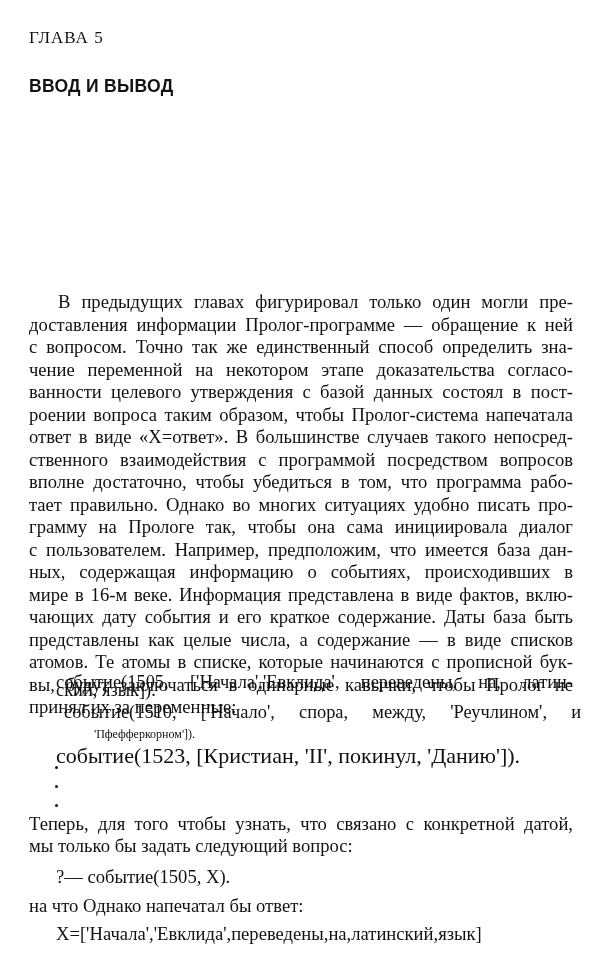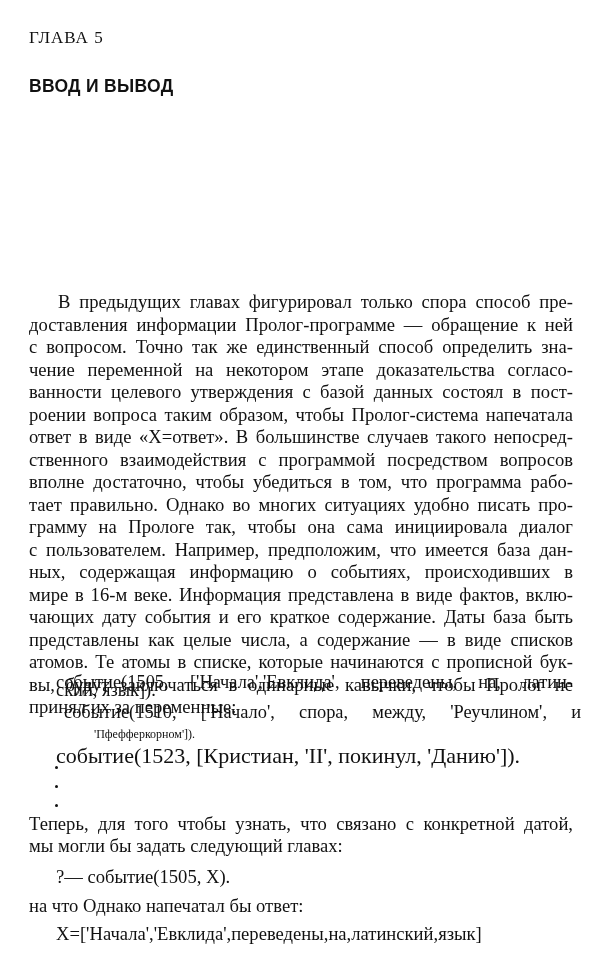--- a/index.html
+++ b/index.html
@@ -30,21 +30,21 @@
       background: #111; border-radius: 50%;
     }
   </style>
 </head>
 <body>
 
 <div class="page">
   <div class="chapter">ГЛАВА 5</div>
   <div class="title">ВВОД И ВЫВОД</div>
 
-  <div class="line indent" style="top:291px">В предыдущих главах фигурировал только спора способ пре-</div>
+  <div class="line indent" style="top:291px">В предыдущих главах фигурировал только один могли пре-</div>
   <div class="line" style="top:313.5px">доставления информации Пролог-программе — обращение к ней</div>
   <div class="line" style="top:336px">с вопросом. Точно так же единственный способ определить зна-</div>
   <div class="line" style="top:358.5px">чение переменной на некотором этапе доказательства согласо-</div>
   <div class="line" style="top:381px">ванности целевого утверждения с базой данных состоял в пост-</div>
   <div class="line" style="top:403.5px">роении вопроса таким образом, чтобы Пролог-система напечатала</div>
   <div class="line" style="top:426px">ответ в виде «X=ответ». В большинстве случаев такого непосред-</div>
   <div class="line" style="top:448.5px">ственного взаимодействия с программой посредством вопросов</div>
   <div class="line" style="top:471px">вполне достаточно, чтобы убедиться в том, что программа рабо-</div>
   <div class="line" style="top:493.5px">тает правильно. Однако во многих ситуациях удобно писать про-</div>
   <div class="line" style="top:516px">грамму на Прологе так, чтобы она сама инициировала диалог</div>
@@ -66,17 +66,17 @@
   <div class="line noj" style="top:723px;width:517px;font-size:12px;margin-left:38px;">'Пфефферкорном']).</div>
   <div class="line noj" style="top:745px;width:517px;font-size:22px;">событие(1523, [Кристиан, 'II', покинул, 'Данию']).</div>
 </div>
 
 <div class="dot" style="left:55px;top:766px"></div>
 <div class="dot" style="left:55px;top:785px"></div>
 <div class="dot" style="left:55px;top:804px"></div>
 
 <div style="position:absolute;left:29px;top:0;width:544px;font-family:'Liberation Serif','DejaVu Serif',serif;color:#111;">
   <div class="line" style="top:813px">Теперь, для того чтобы узнать, что связано с конкретной датой,</div>
-  <div class="line noj" style="top:835px">мы могли бы задать следующий главах:</div>
+  <div class="line noj" style="top:835px">мы только бы задать следующий вопрос:</div>
   <div class="line noj" style="top:866px;left:27px">?— событие(1505, X).</div>
   <div class="line noj" style="top:895px">на что Однако напечатал бы ответ:</div>
   <div class="line noj" style="top:923px;left:27px">X=['Начала','Евклида',переведены,на,латинский,язык]</div>
 </div>
 
 </body></html>

